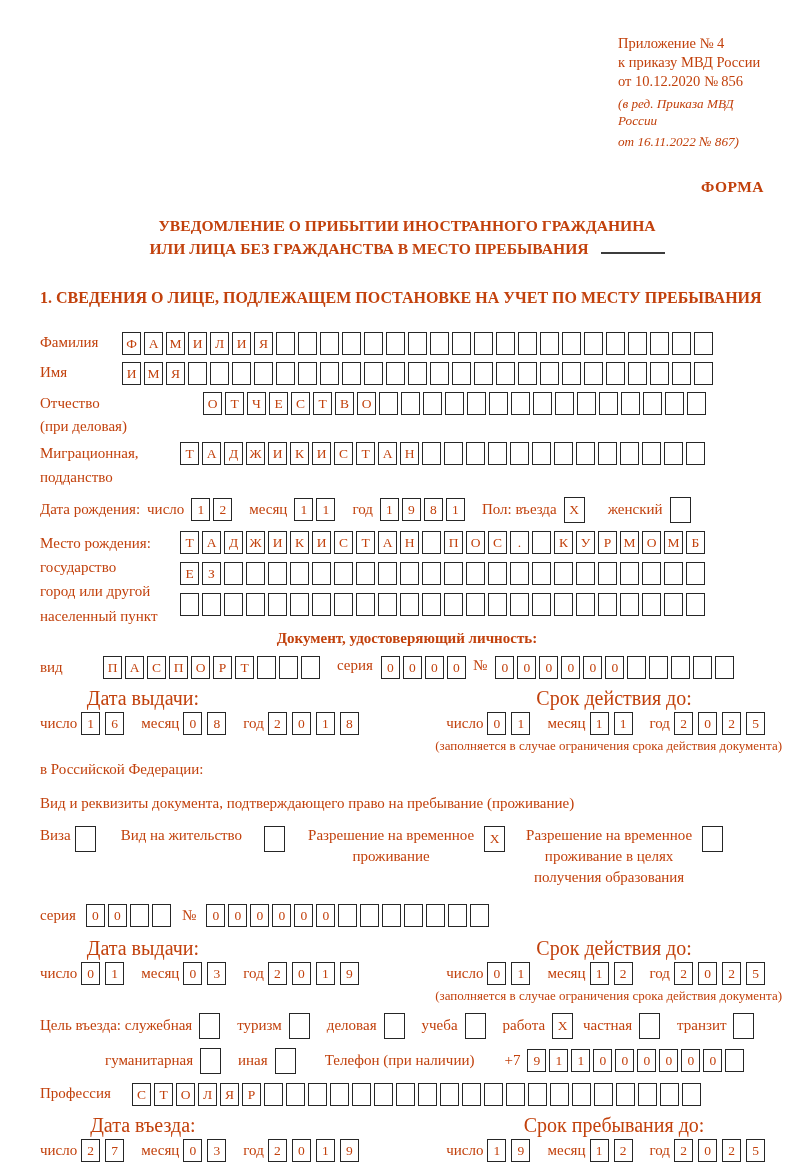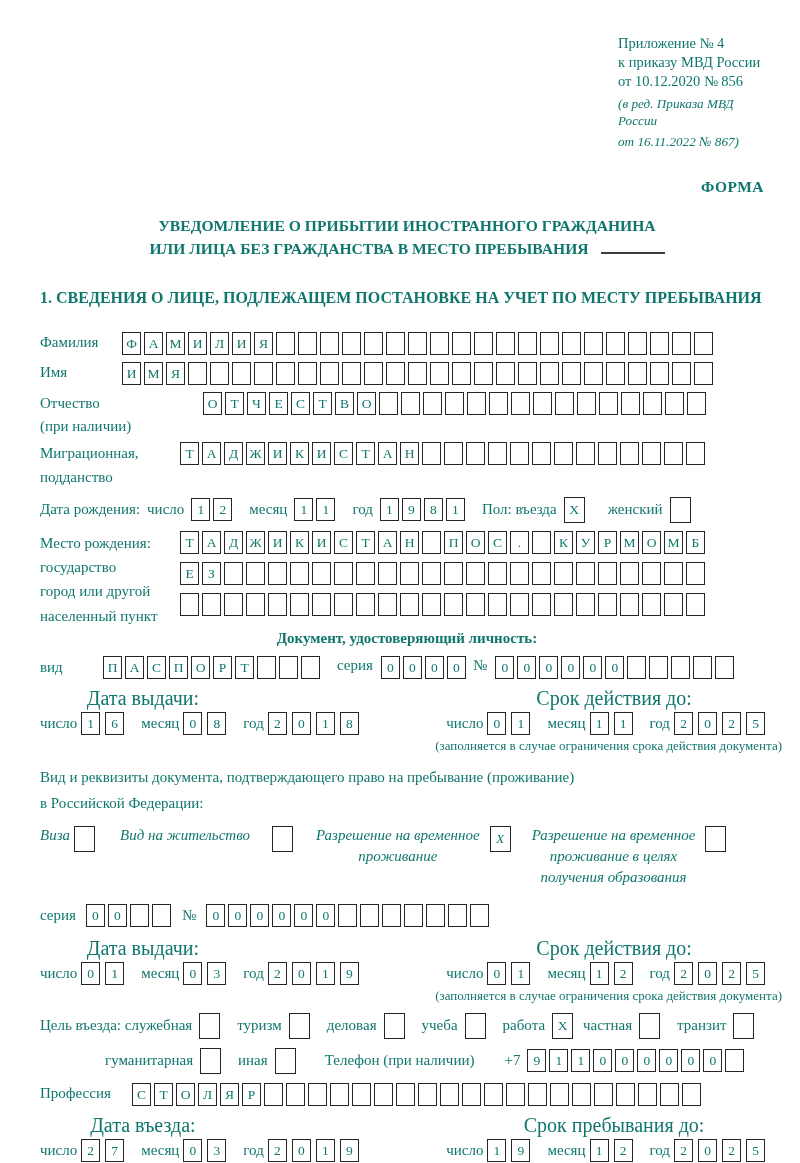--- a/index.html
+++ b/index.html
@@ -1,18 +1,18 @@
 <!DOCTYPE html>
 <html><head>
 <meta charset="utf-8">
 <style>
   html,body{margin:0;padding:0;background:#fff;}
   .page{
     width:800px;height:1163px;box-sizing:border-box;
-    background:#fff;color:#0f766e;
+    background:#fff;color:#c2410c;
     font-family:"Liberation Serif","DejaVu Serif",serif;
     padding:34px 26px 0 40px;position:relative;overflow:hidden;
   }
   
   .hdr{margin-left:578px;font-size:14.5px;line-height:1.3;}
   .hdr .small{font-size:13.2px;margin-top:4px;line-height:1.3;font-style:italic;}
   .form-label{font-weight:bold;font-size:15.5px;text-align:right;padding-right:10px;margin-top:28px;letter-spacing:.5px;}
   
   .title{text-align:center;font-weight:bold;font-size:15.6px;line-height:1.5;margin-top:18px;}
   .title-blank{display:inline-block;width:64px;height:13px;border-bottom:2.2px solid #3c3c3c;margin-left:12px;}
@@ -34,21 +34,21 @@
   
   .pair{display:flex;width:742px;justify-content:space-between;margin-top:8px;}
   .dg-head{font-size:20px;text-align:center;}
   .dg-row{display:flex;align-items:center;margin-top:2px;}
   .dg-row .lbl{font-size:15px;margin-right:4px;flex:none;}
   .dg-row .boxes{margin-right:12px;}
   .dg-row .cell{margin-right:5px;}
   .note{font-size:13px;text-align:right;margin-top:3px;width:742px;}
   
   .opts{display:flex;align-items:flex-start;margin-top:10px;}
-  .opt{display:flex;align-items:flex-start;font-style:italic;}
+  .opt{display:flex;align-items:flex-start;}
   .opt-label{font-size:15px;line-height:1.4;text-align:center;}
   .opt .boxes{margin-left:10px;margin-top:1px;}
   .intro{font-size:15px;margin-top:12px;line-height:1.5;}
   
   .vrow{display:flex;align-items:center;margin-top:9px;}
   .vrow .vl{font-size:15px;margin-right:7px;flex:none;}
   .vrow .boxes{margin-right:14px;}
   
   .lblblock{font-size:15px;line-height:1.55;flex:none;}
   .boxcol .boxes{margin-bottom:8px;display:flex;}
@@ -136,21 +136,21 @@
         <span class="cell"></span>
         <span class="cell"></span>
         <span class="cell"></span>
         <span class="cell"></span>
       </span>
   </div>
 
   <div class="row">
     <span class="lblblock w163">
       <div>Отчество</div>
-      <div>(при наличии)</div>
+      <div>(при деловая)</div>
     </span>
     <span class="boxes">
         <span class="cell">О</span>
         <span class="cell">Т</span>
         <span class="cell">Ч</span>
         <span class="cell">Е</span>
         <span class="cell">С</span>
         <span class="cell">Т</span>
         <span class="cell">В</span>
         <span class="cell">О</span>
@@ -402,22 +402,22 @@
             <span class="cell">2</span>
             <span class="cell">0</span>
             <span class="cell">2</span>
             <span class="cell">5</span>
           </span>
       </div>
     </div>
   </div>
   <div class="note">(заполняется в случае ограничения срока действия документа)</div>
 
+  <div class="intro" style="margin-top:4px">в Российской Федерации:</div>
   <div class="intro">Вид и реквизиты документа, подтверждающего право на пребывание (проживание)</div>
-  <div class="intro" style="margin-top:4px">в Российской Федерации:</div>
 
   <div class="opts">
     <div class="opt">
       <span class="opt-label">Виза</span>
       <span class="boxes cb" style="margin-left:4px">
           <span class="cell"></span>
         </span>
     </div>
     <div class="opt" style="margin-left:22px">
       <span class="opt-label">Вид на жительство</span>

